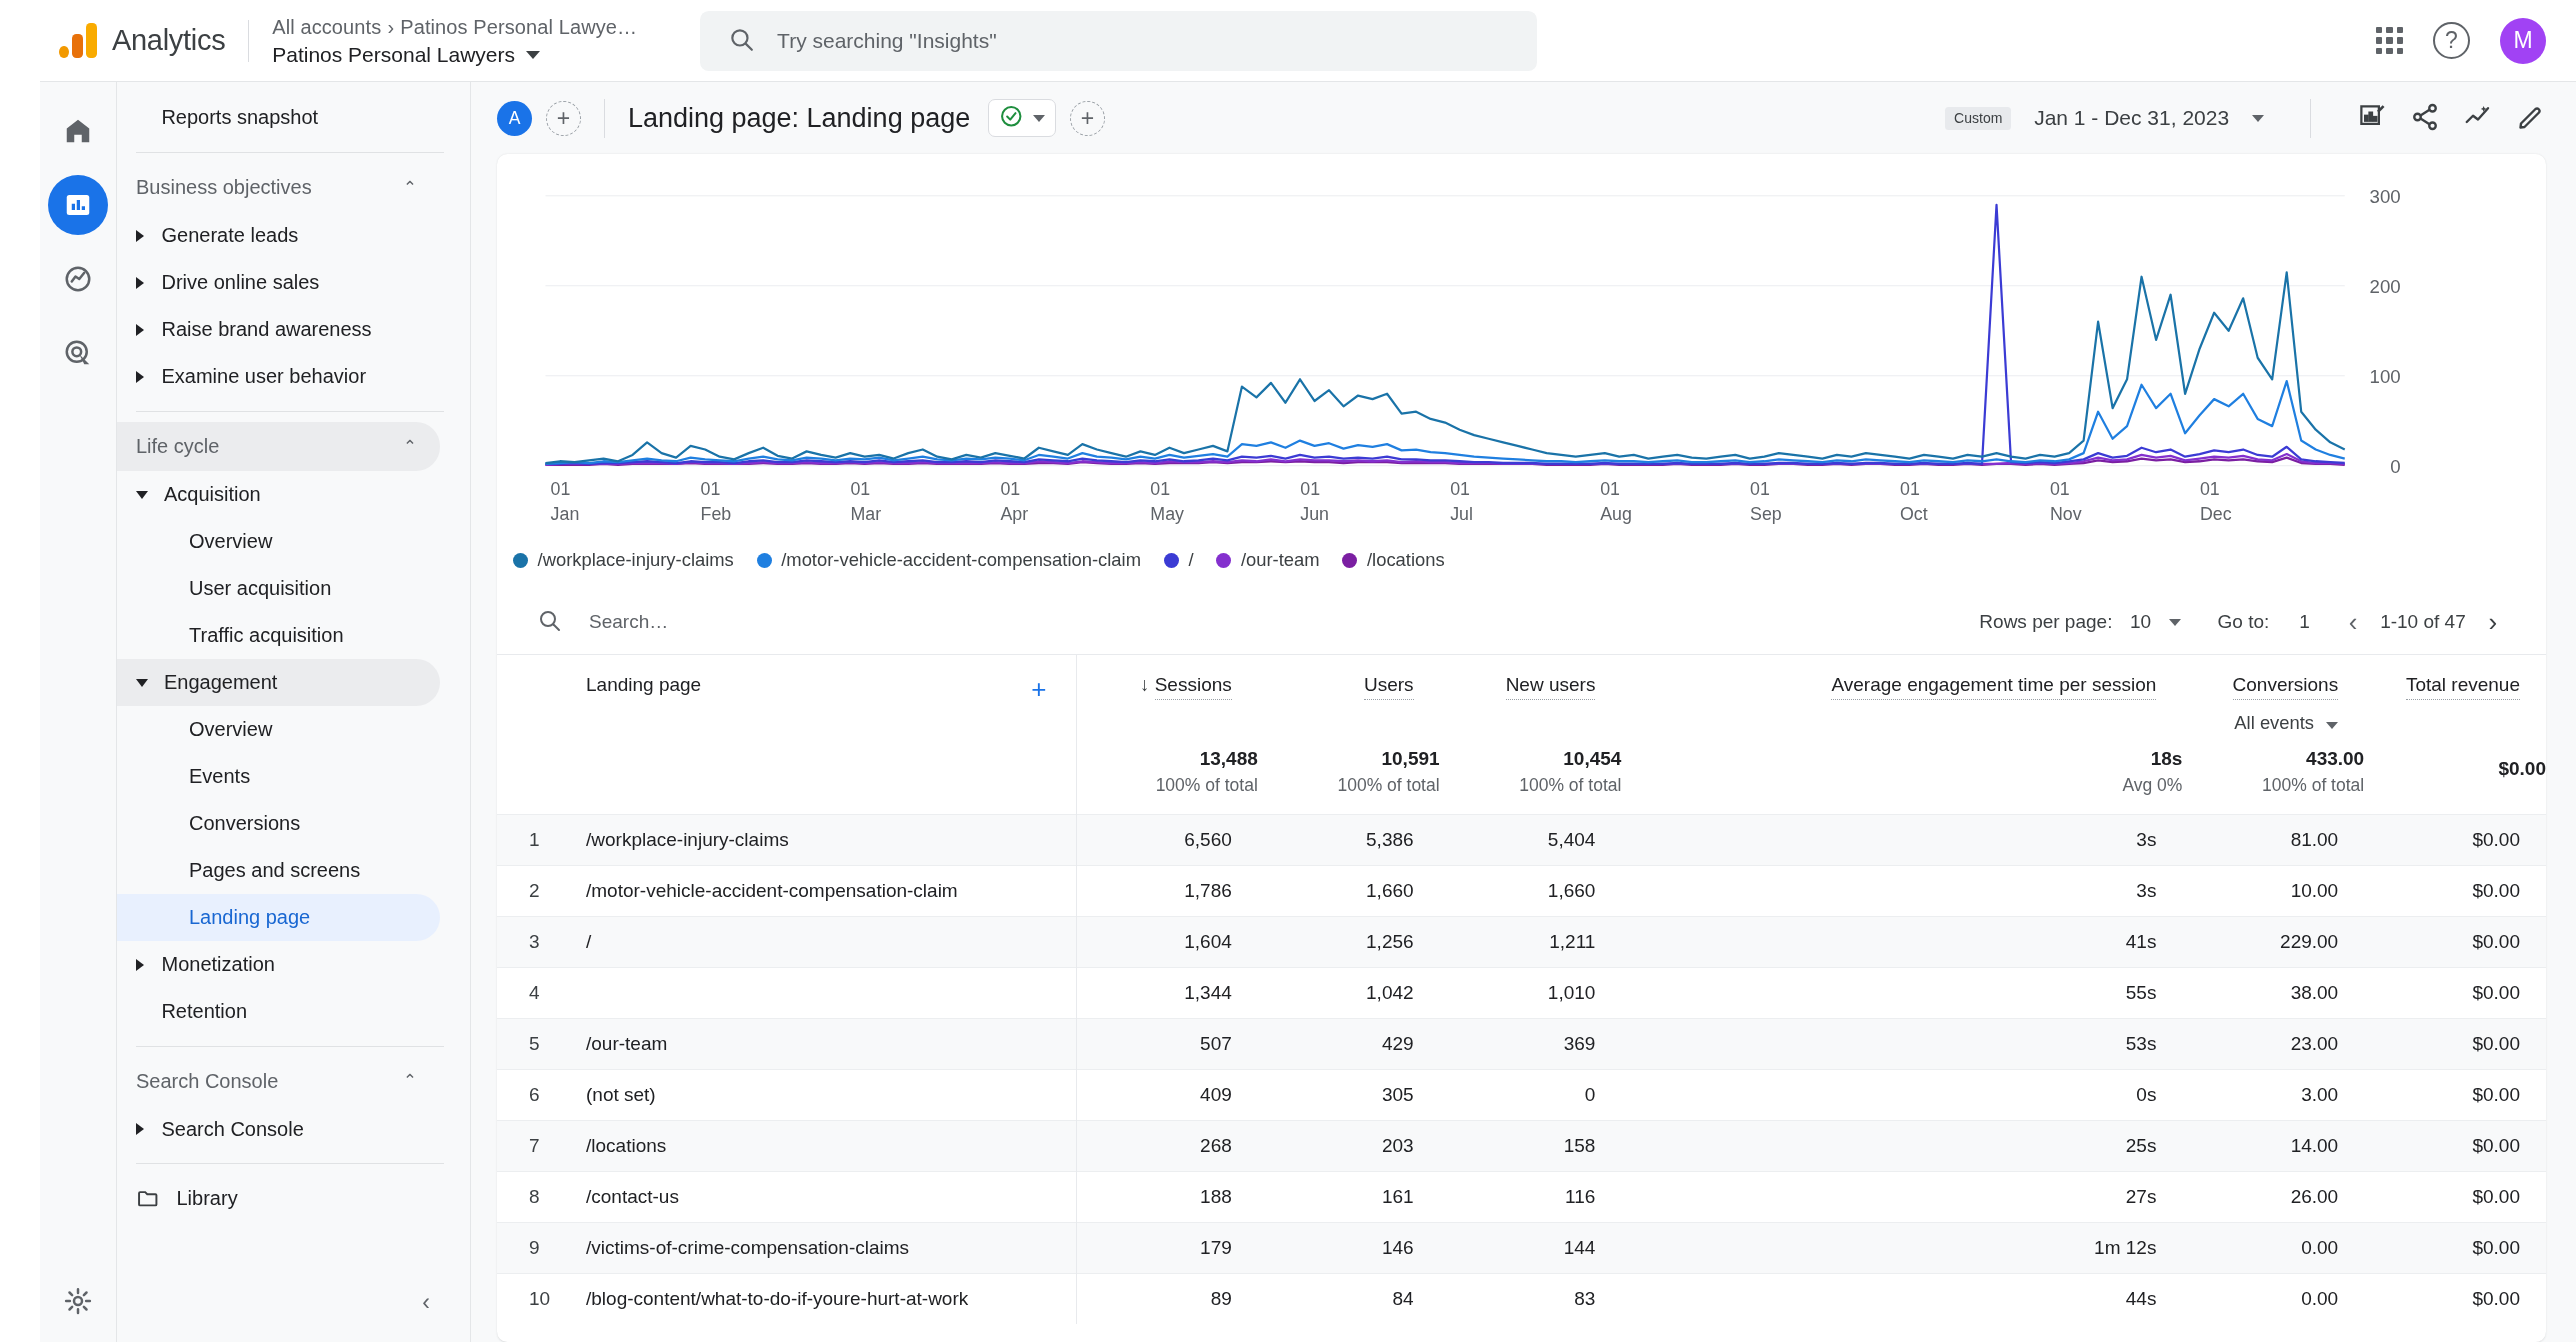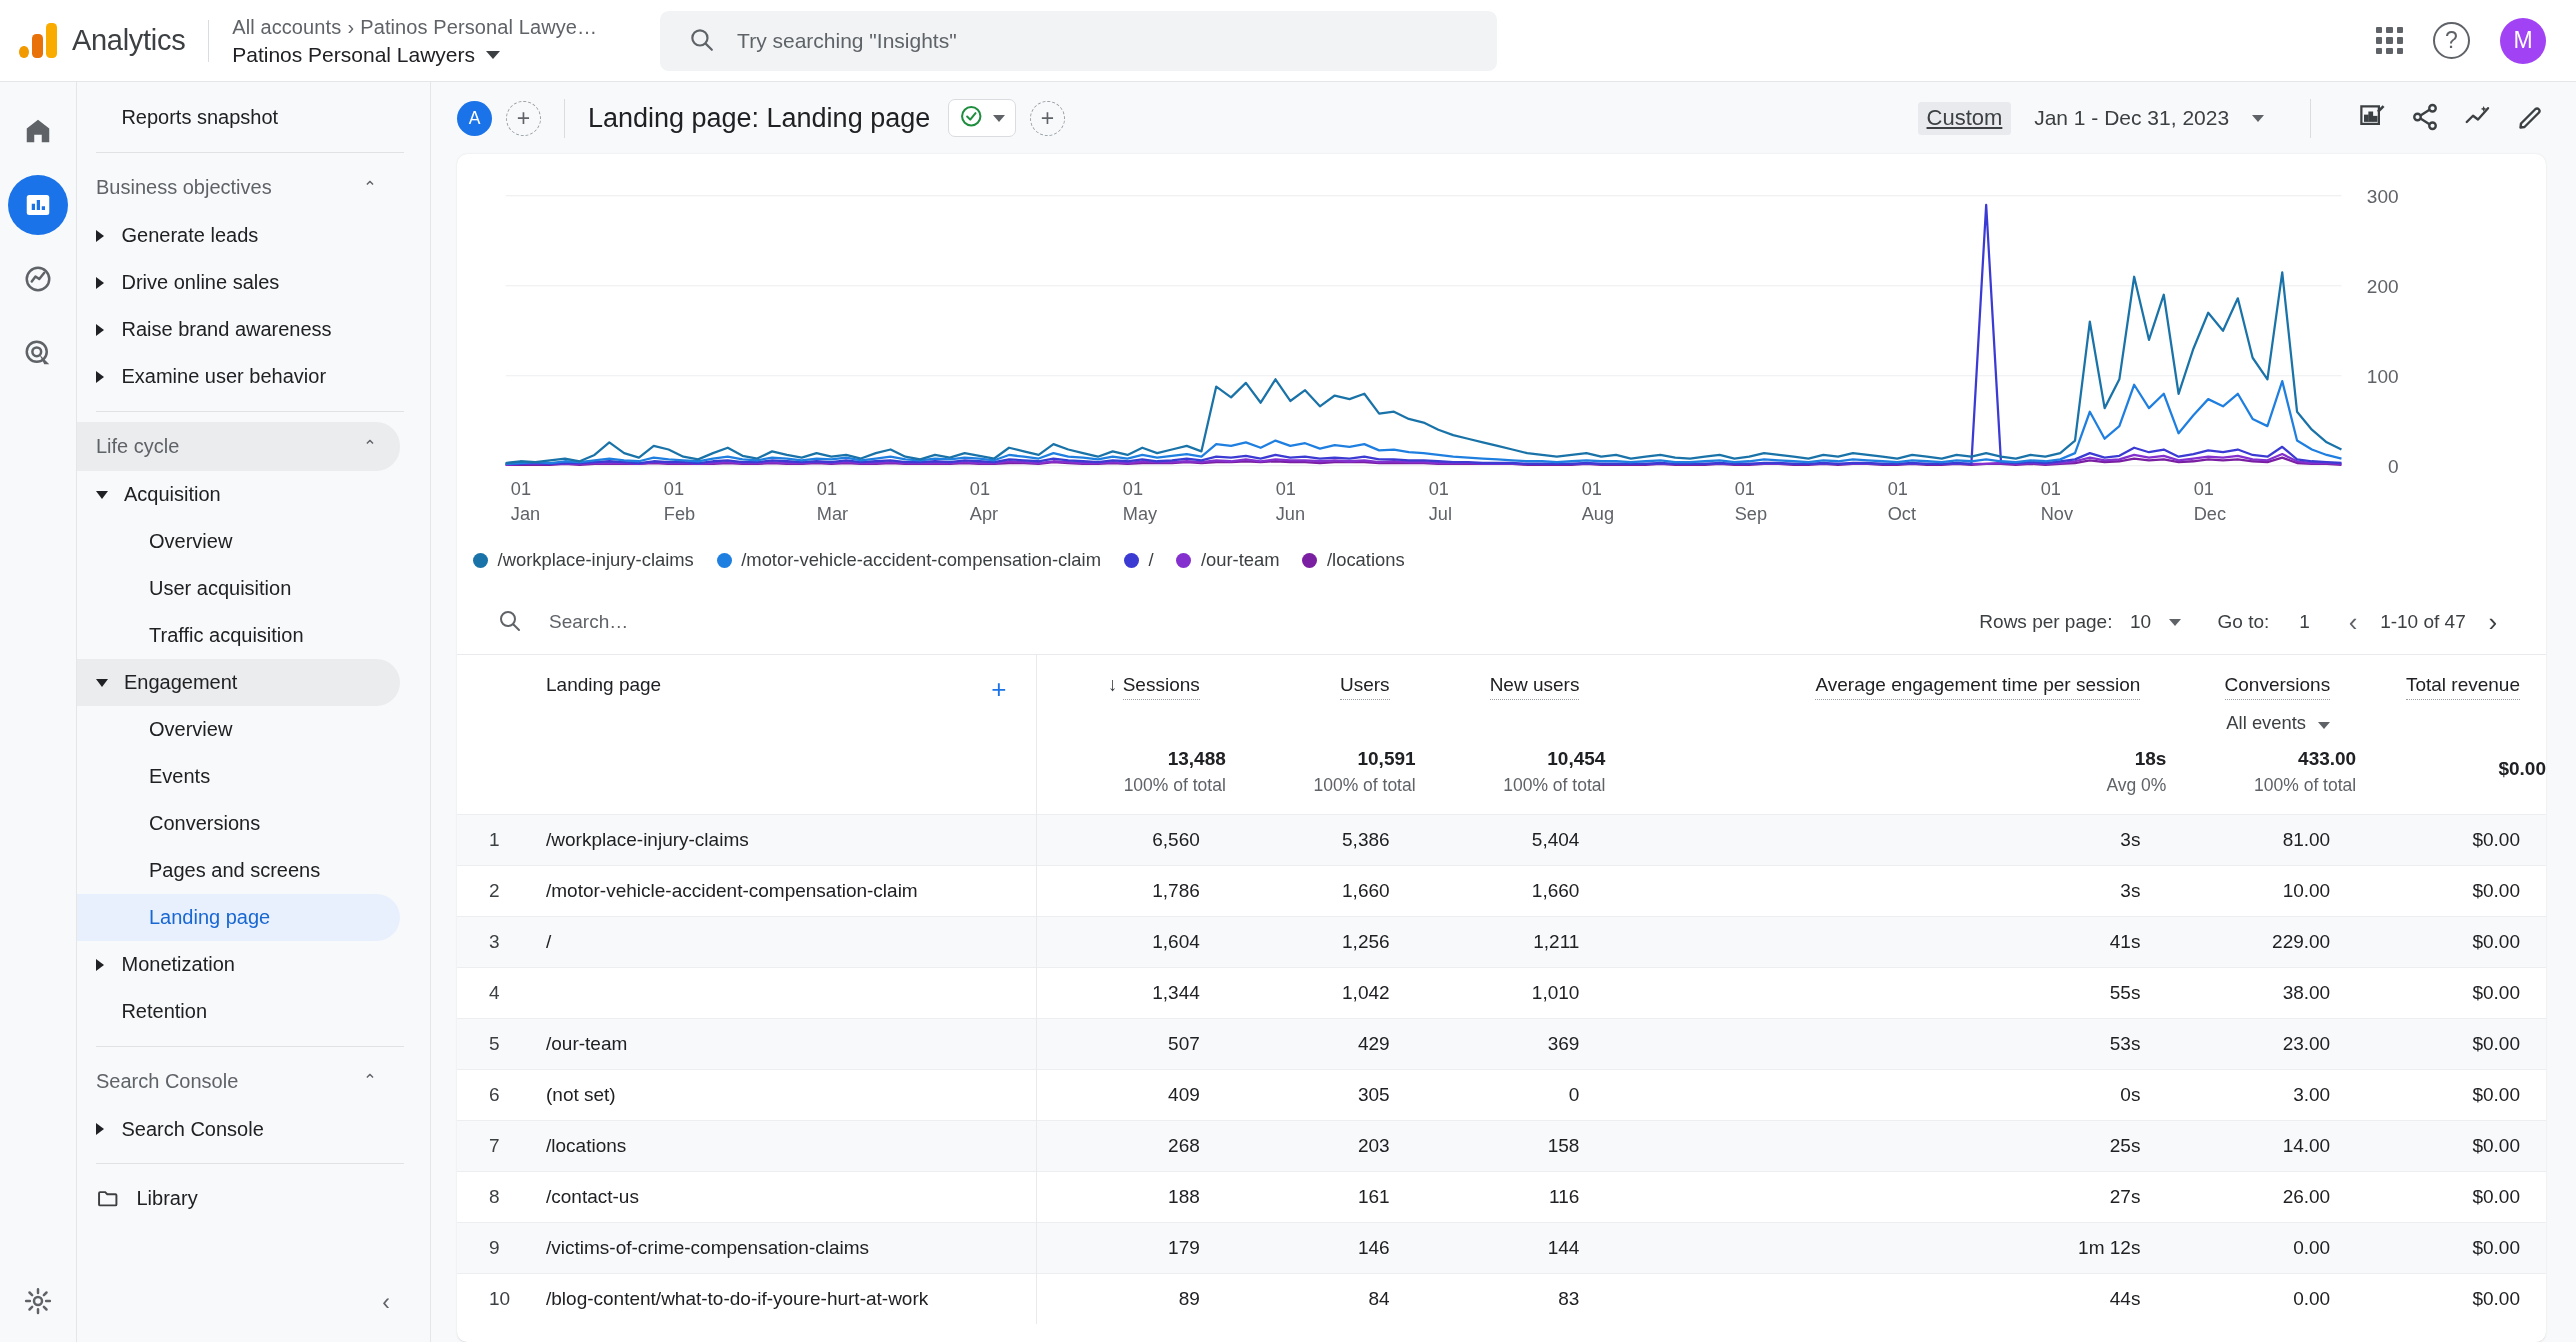--- a/index.html
+++ b/index.html
@@ -3,21 +3,21 @@
 <meta charset="utf-8">
 <style>
   * { box-sizing: border-box; margin: 0; padding: 0; }
   html, body {
     width: 2576px; height: 1342px;
     font-family: "Liberation Sans", sans-serif;
     background: #ffffff;
     color: #202124;
     overflow: hidden;
   }
-  .app { position: relative; width: 2576px; height: 1342px; display: flex; flex-direction: column; }
+  .app { position: relative; width: 2576px; height: 1342px; display: flex; flex-direction: column; padding-left: 40px; }
 
   
   .topbar {
     height: 82px; flex: 0 0 82px;
     display: flex; align-items: center;
     background: #fff;
     border-bottom: 0.9px solid #e4e6e8;
     position: relative; z-index: 30;
   }
   .logo-wrap { display: flex; align-items: center; padding-left: 19px; gap: 14px; }
@@ -103,21 +103,21 @@
     font-size: 17.5px; display: flex; align-items: center; justify-content: center; }
   .circ-plus { width: 35px; height: 35px; border-radius: 50%; border: 1.4px dashed #9aa0a6; color: #5f6368;
     font-size: 23px; display: flex; align-items: center; justify-content: center; margin-left: 14px; }
   .rb-sep { width: 0.9px; height: 39px; background: #dadce0; margin: 0 23px; }
   .rep-title { font-size: 27px; color: #202124; white-space: nowrap; }
   .chk-pill { display: flex; align-items: center; gap: 8.8px; border: 0.9px solid #dadce0; border-radius: 7px;
     padding: 4.4px 10.5px; margin-left: 17.5px; background: #fff; }
   .tiny-caret { width: 0; height: 0; border-left: 6.1px solid transparent; border-right: 6.1px solid transparent;
     border-top: 7px solid #5f6368; }
   .rb-right { margin-left: auto; display: flex; align-items: center; gap: 23px; }
-  .custom-tag { background: #e8eaed; color: #3c4043; font-size: 22px; padding: 3.5px 8.8px; border-radius: 3.5px; text-decoration: underline; }
+  .custom-tag { background: #e8eaed; color: #3c4043; font-size: 14px; padding: 3.5px 8.8px; border-radius: 3.5px; }
   .date-txt { font-size: 21px; color: #3c4043; white-space: nowrap; }
 
   
   .card { background: #fff; border-radius: 10.5px; margin: 0 30px 0 26px;
     flex: 1; min-height: 0; box-shadow: 0 0.9px 1.8px rgba(60,64,67,.15); overflow: hidden;
     display: flex; flex-direction: column; }
   .chart-area { padding: 26px 40px 0 40px; }
   .chart-svgwrap { position: relative; height: 298px; }
   .legend { display: flex; align-items: center; gap: 8.8px; padding: 14px 0 19px 16px; flex-wrap: wrap; }
   .legend-item { display: flex; align-items: center; gap: 9.6px; margin-right: 14px; }

